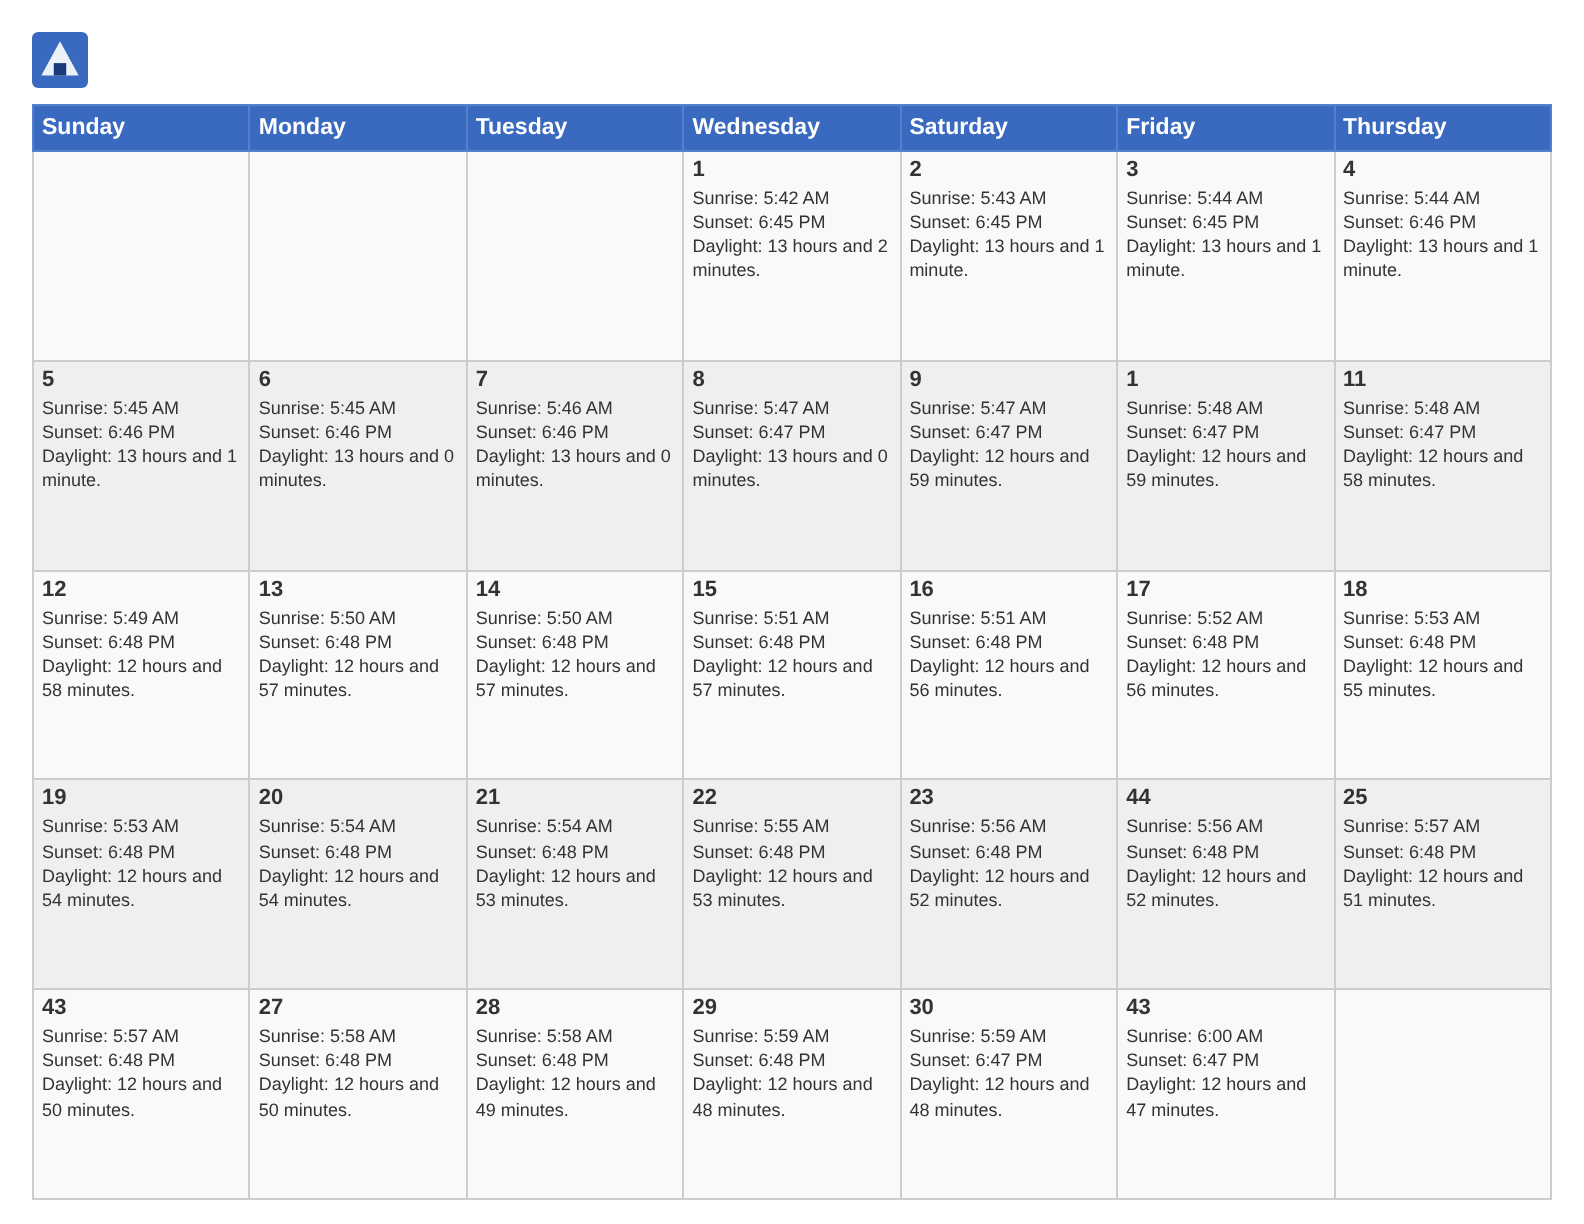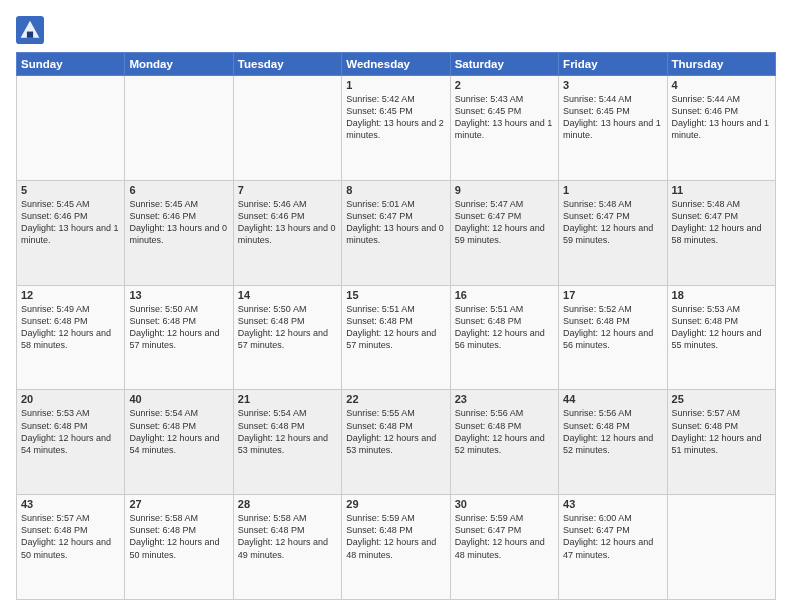--- a/index.html
+++ b/index.html
@@ -184,21 +184,21 @@
           </td>
           <td>
             <span class="day-num">7</span>
             <div class="cell-text">Sunrise: 5:46 AM
 Sunset: 6:46 PM
 Daylight: 13 hours
 and 0 minutes.</div>
           </td>
           <td>
             <span class="day-num">8</span>
-            <div class="cell-text">Sunrise: 5:01 AM
+            <div class="cell-text">Sunrise: 5:47 AM
 Sunset: 6:47 PM
 Daylight: 13 hours
 and 0 minutes.</div>
           </td>
           <td>
             <span class="day-num">9</span>
             <div class="cell-text">Sunrise: 5:47 AM
 Sunset: 6:47 PM
 Daylight: 12 hours
 and 59 minutes.</div>
@@ -264,28 +264,28 @@
           <td>
             <span class="day-num">18</span>
             <div class="cell-text">Sunrise: 5:53 AM
 Sunset: 6:48 PM
 Daylight: 12 hours
 and 55 minutes.</div>
           </td>
         </tr>
         <tr>
           <td>
+            <span class="day-num">19</span>
+            <div class="cell-text">Sunrise: 5:53 AM
+Sunset: 6:48 PM
+Daylight: 12 hours
+and 54 minutes.</div>
+          </td>
+          <td>
             <span class="day-num">20</span>
-            <div class="cell-text">Sunrise: 5:53 AM
-Sunset: 6:48 PM
-Daylight: 12 hours
-and 54 minutes.</div>
-          </td>
-          <td>
-            <span class="day-num">40</span>
             <div class="cell-text">Sunrise: 5:54 AM
 Sunset: 6:48 PM
 Daylight: 12 hours
 and 54 minutes.</div>
           </td>
           <td>
             <span class="day-num">21</span>
             <div class="cell-text">Sunrise: 5:54 AM
 Sunset: 6:48 PM
 Daylight: 12 hours

